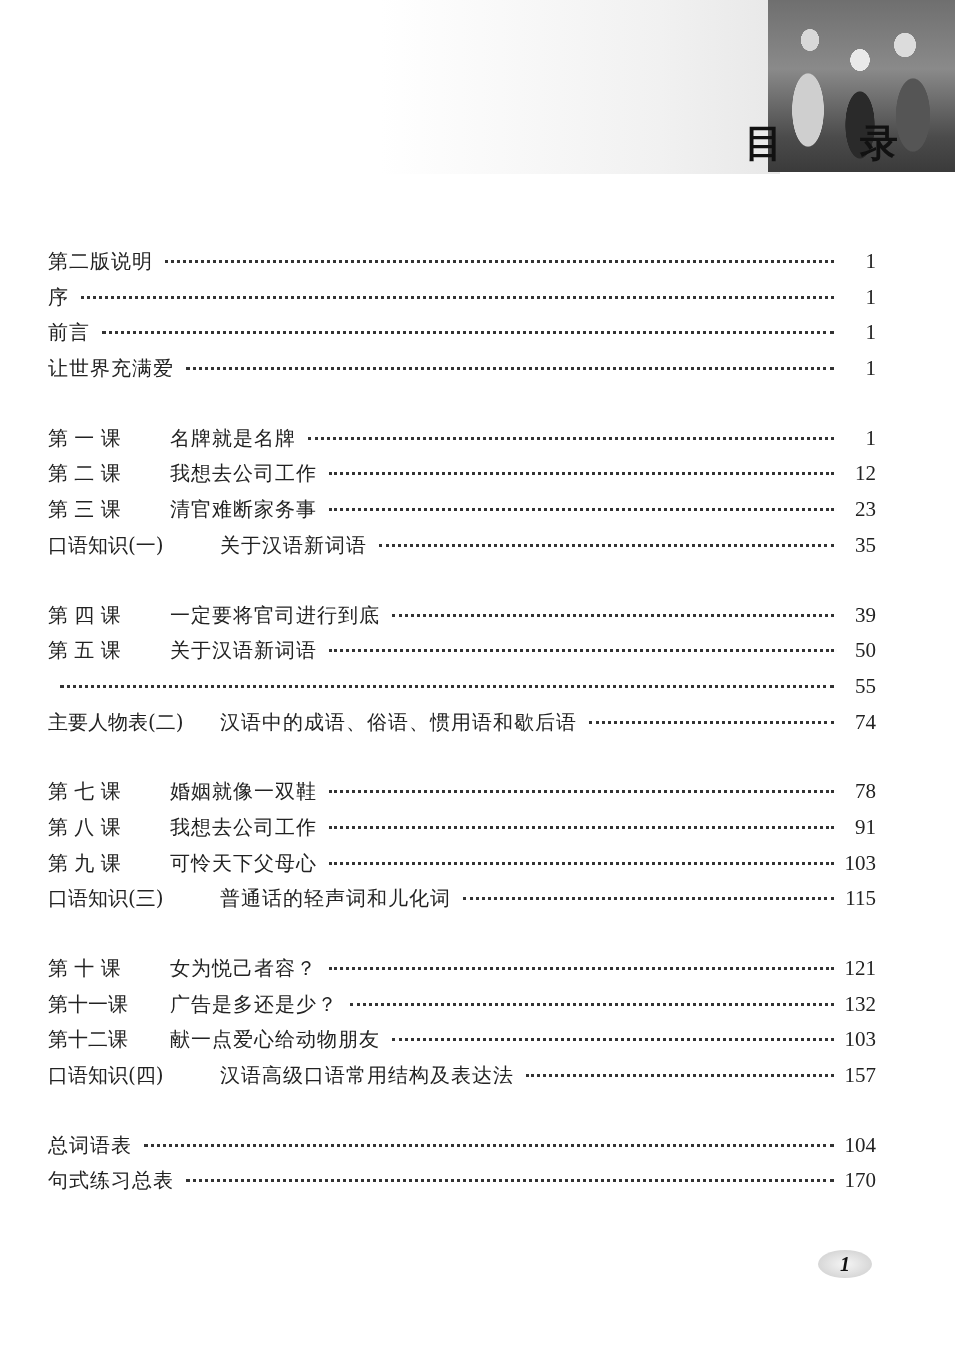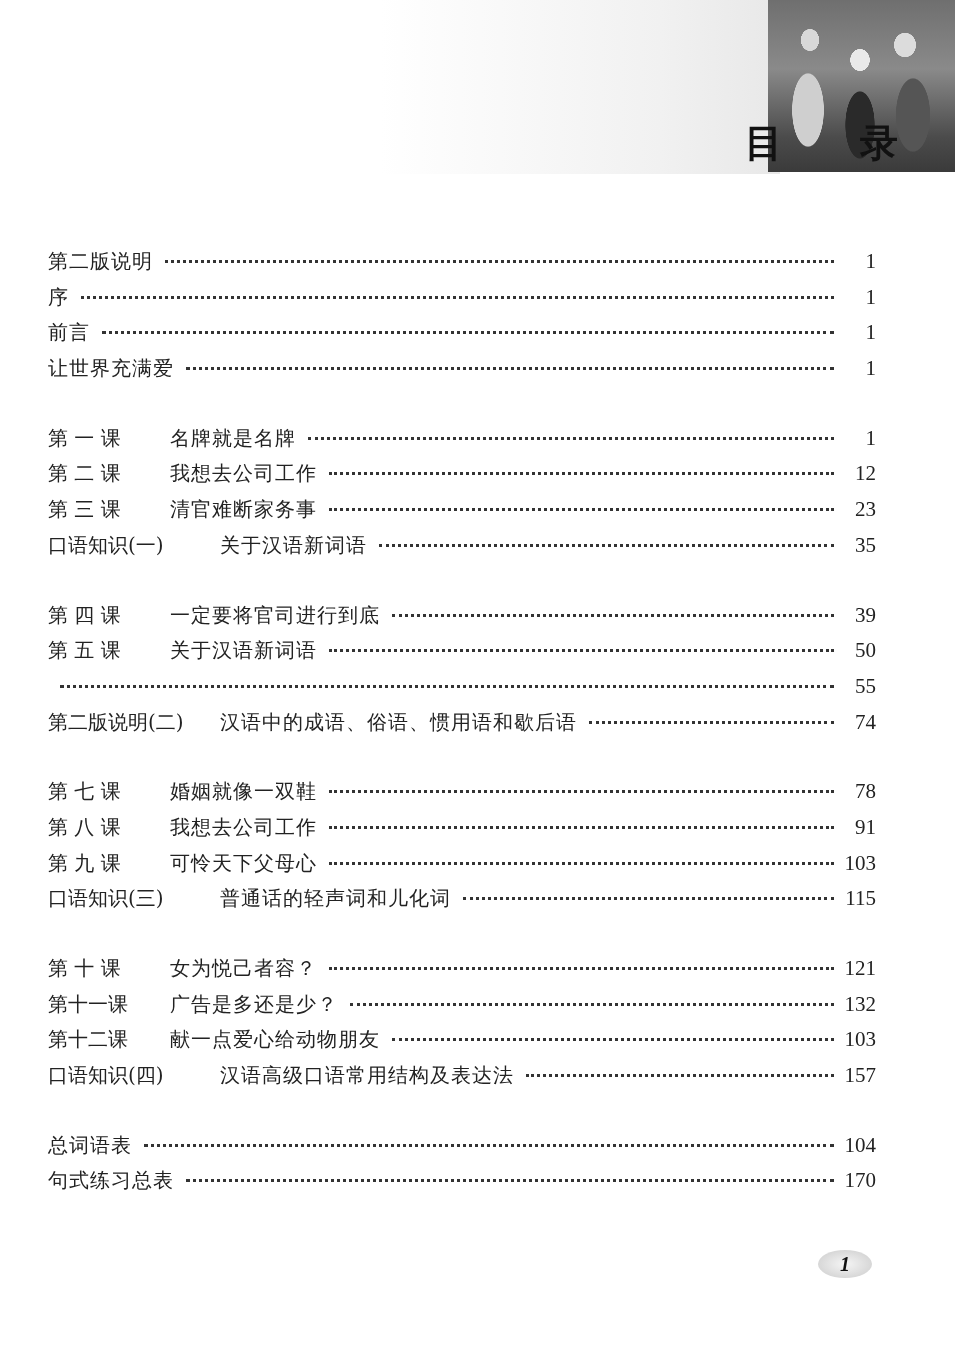--- a/index.html
+++ b/index.html
@@ -118,21 +118,21 @@
       <div class="row">
         <span class="label"><span class="prefix lesson">第 五 课</span><span>关于汉语新词语</span></span>
         <span class="leader"></span>
         <span class="page">50</span>
       </div>
       <div class="row">
         <span class="leader"></span>
         <span class="page">55</span>
       </div>
       <div class="row">
-        <span class="label"><span class="prefix oral">第二版说明(二)</span><span>汉语中的成语、俗语、惯用语和歇后语</span></span>
+        <span class="label"><span class="prefix oral">主要人物表(二)</span><span>汉语中的成语、俗语、惯用语和歇后语</span></span>
         <span class="leader"></span>
         <span class="page">74</span>
       </div>
     </div>
     <div class="group">
       <div class="row">
         <span class="label"><span class="prefix lesson">第 七 课</span><span>婚姻就像一双鞋</span></span>
         <span class="leader"></span>
         <span class="page">78</span>
       </div>

